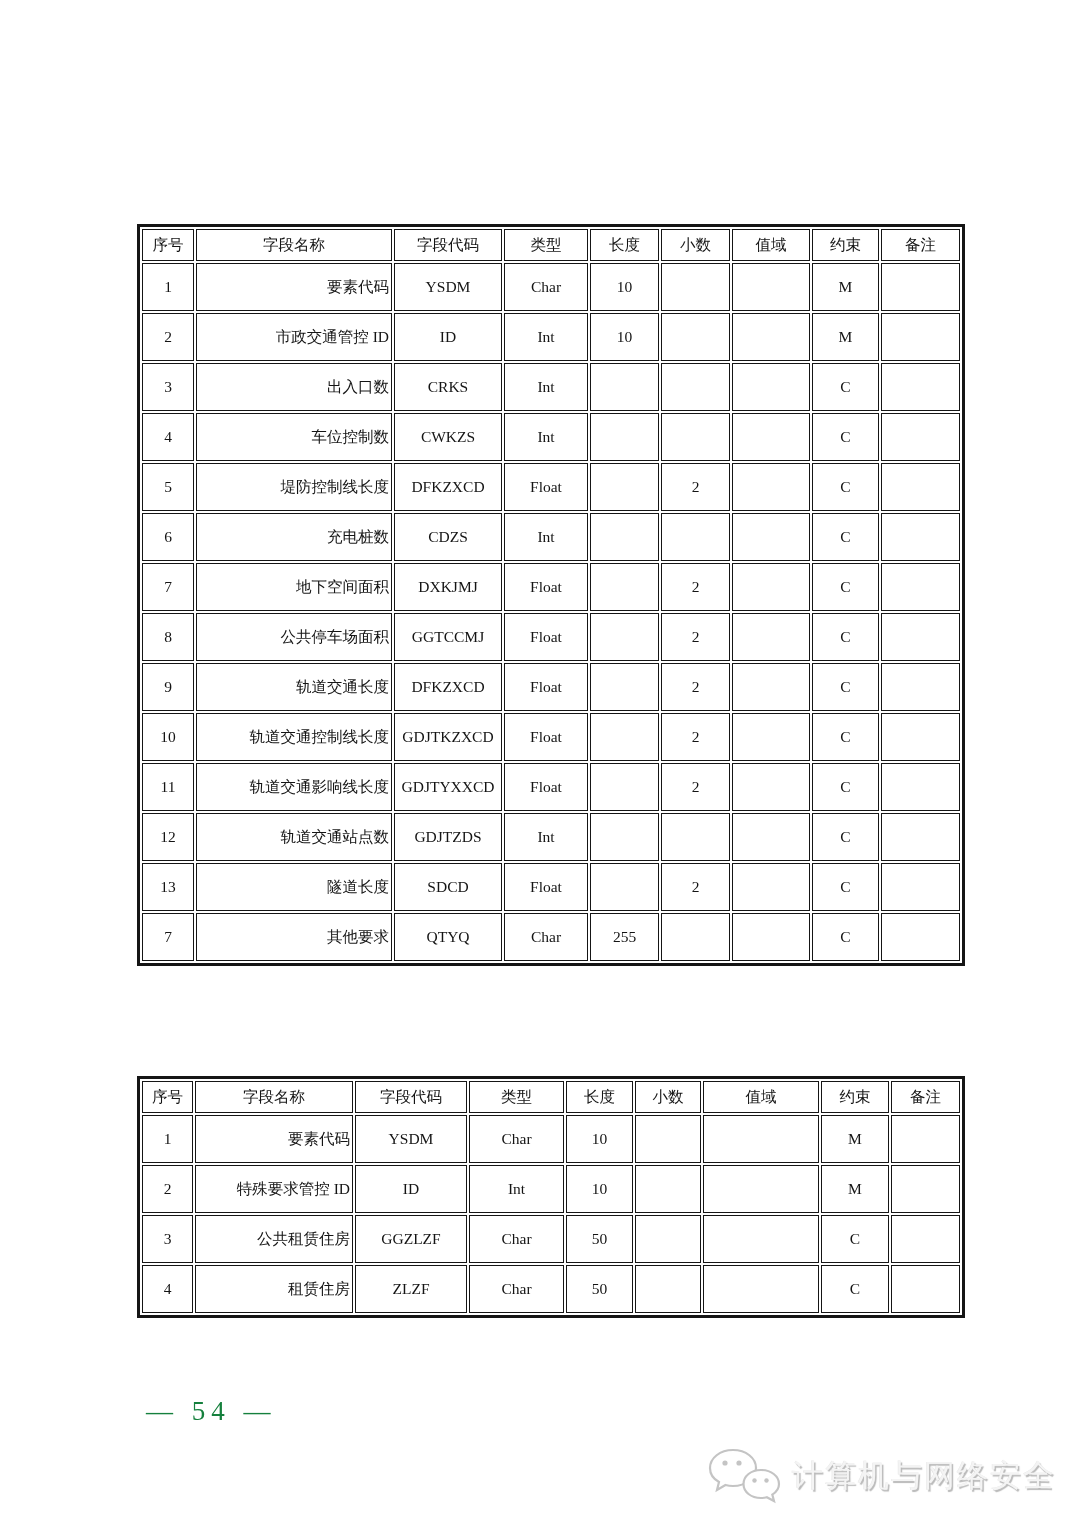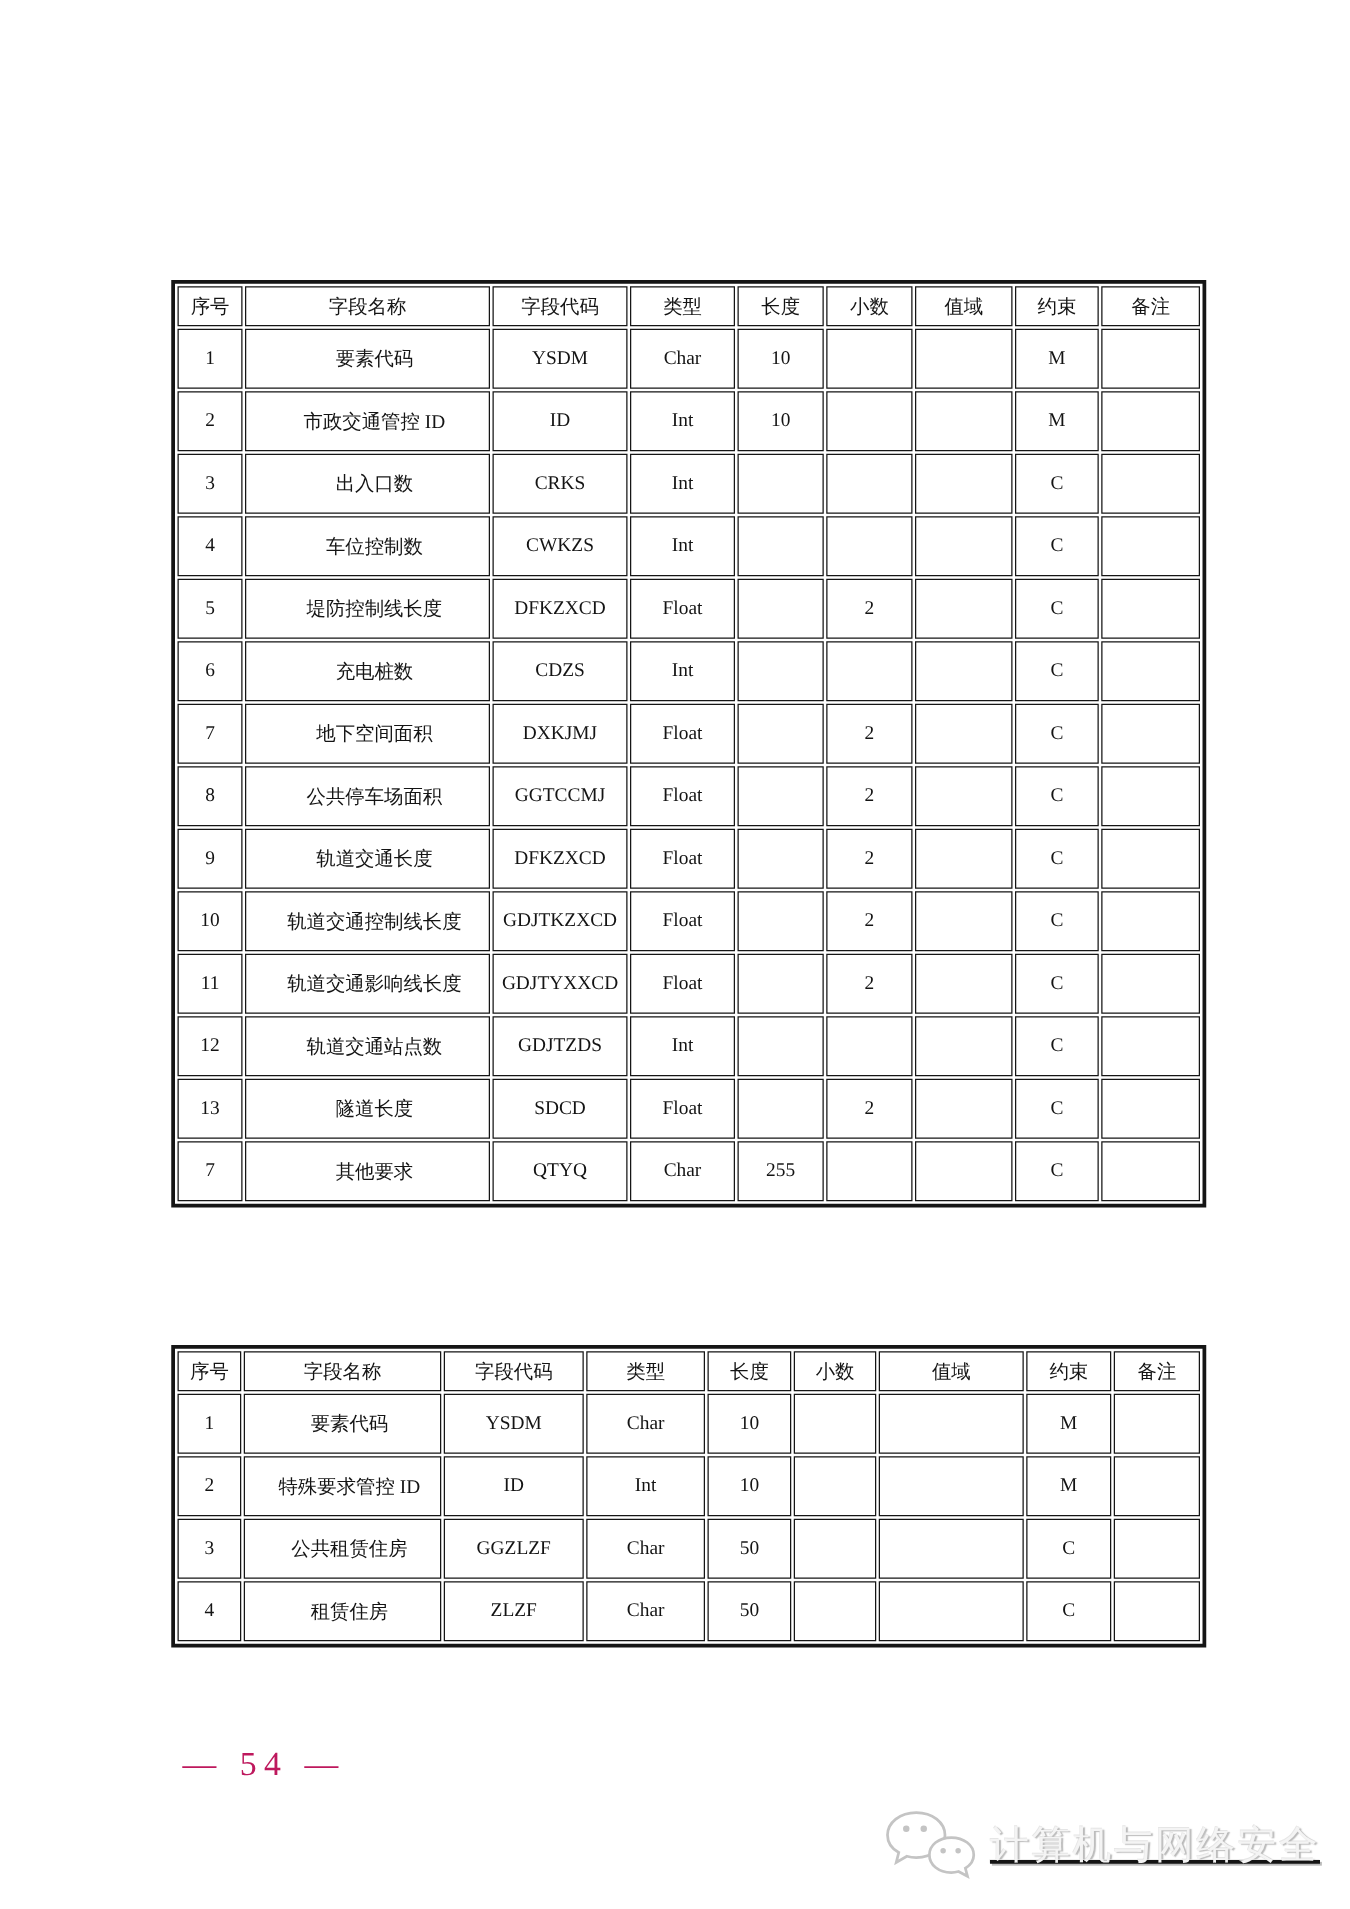--- a/index.html
+++ b/index.html
@@ -46,41 +46,40 @@
     vertical-align: middle;
     font-size: 15.5px;
     font-weight: normal;
     padding: 0 2px;
     overflow: hidden;
     white-space: nowrap;
   }
   table.field-table th { height: 32px; }
   table.field-table td { height: 48px; }
   table.field-table td.cell-left {
-    text-align: center;
+    text-align: right;
     padding-left: 13px;
     margin-left: 40px;
   }
   .page-number {
     position: absolute;
     left: 146px;
     top: 1396px;
     font-size: 27px;
-    color: #be185d;
+    color: #15803d;
     letter-spacing: 6px;
     white-space: nowrap;
   }
   .watermark {
     position: absolute;
     right: 24px;
     top: 1446px;
     display: flex;
     align-items: center;
     gap: 10px;
-    text-decoration: underline;
   }
   .watermark-text {
     font-family: "Liberation Sans", sans-serif;
     font-size: 31px;
     letter-spacing: 2px;
     color: #f4f4f4;
     text-shadow: 1.5px 1.5px 1px #b9b9b9, -0.5px -0.5px 0 #e6e6e6;
     white-space: nowrap;
   }
   .wechat-icon { display: block; }

